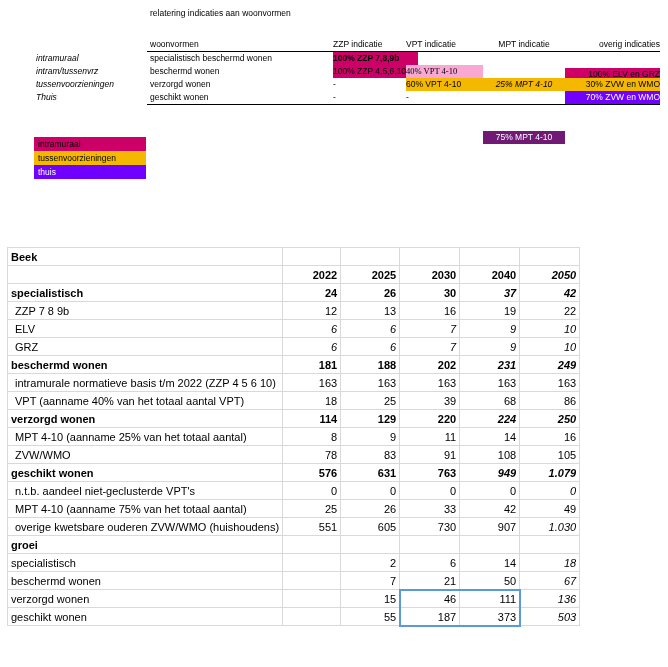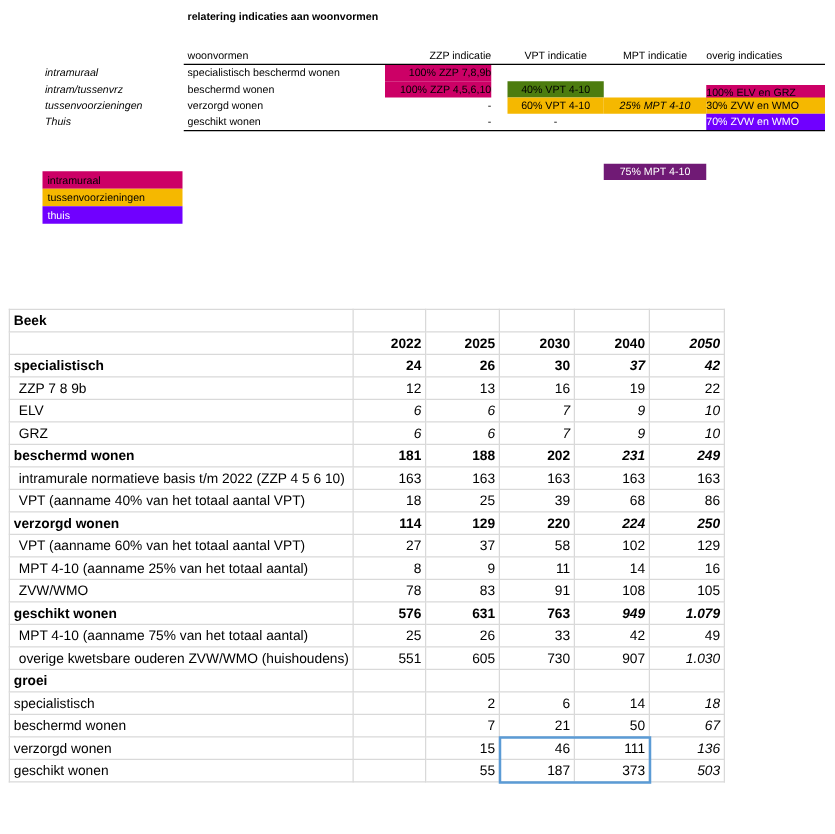--- a/index.html
+++ b/index.html
@@ -1,29 +1,29 @@
 <!DOCTYPE html>
 <html><head>
 <meta charset="utf-8">
 <style>
   html, body { margin:0; padding:0; background:#ffffff; }
   body { width:668px; height:667px; position:relative; overflow:hidden;
          font-family:"Liberation Sans", "DejaVu Sans", sans-serif; color:#000; }
   .abs { position:absolute; }
 
   
-  #rel-title { left:150px; top:8px; font-size:8.5px; font-weight:bold; }
+  #rel-title { left:150px; top:8px; font-size:8.5px; font-weight:normal; }
   .rel-row { position:absolute; left:0; width:568px; height:13px; line-height:13px; }
   .rel-cell { position:absolute; top:0; height:13px; white-space:nowrap; font-size:8.5px; }
   .rel-label { left:36px; font-style:italic; }
   .rel-wv { left:150px; }
-  .c-zzp { left:308px; width:85px; text-align:right; }
-  .c-vpt { left:406px; width:77px; text-align:center; }
+  .c-zzp { left:333px; width:85px; text-align:left; }
+  .c-vpt { left:406px; width:77px; text-align:left; }
   .c-mpt { left:483px; width:82px; text-align:center; }
-  .c-ovr { left:565px; width:95px; text-align:left; }
+  .c-ovr { left:565px; width:95px; text-align:right; }
   .hdr-line { position:absolute; height:1px; background:#000; }
 
   
   .legend { position:absolute; left:34px; width:112px; height:14px; line-height:14px;
             font-size:8.5px; padding-left:4px; box-sizing:border-box; }
 
   
   #grid { position:absolute; left:7px; top:247px; border-collapse:collapse;
           font-size:11px; table-layout:fixed;padding-left:40px; }
   #grid td { height:18px; padding:0 3px; border:1px solid #d9d9d9; white-space:nowrap;
@@ -45,30 +45,30 @@
       <span class="rel-cell rel-wv">woonvormen</span>
       <span class="rel-cell c-zzp">ZZP indicatie</span>
       <span class="rel-cell c-vpt">VPT indicatie</span>
       <span class="rel-cell c-mpt">MPT indicatie</span>
       <span class="rel-cell c-ovr">overig indicaties</span>
     </div>
     <div class="hdr-line" style="left: 147px; top: 51px; width: 513px;"></div>
     <div class="rel-row" style="top: 52px;">
       <span class="rel-cell rel-label">intramuraal</span>
       <span class="rel-cell rel-wv">specialistisch beschermd wonen</span>
-      <span class="rel-cell c-zzp" style="background: rgb(204, 0, 102);">100% ZZP 7,8,9b</span>
+      <span class="rel-cell c-zzp" style="background: rgb(204, 0, 102); font-weight: bold;">100% ZZP 7,8,9b</span>
       <span class="rel-cell c-vpt"></span>
       <span class="rel-cell c-mpt"></span>
       <span class="rel-cell c-ovr" style="background: rgb(204, 0, 102); margin-top: 16px;">100% ELV en GRZ</span>
     </div>
     <div class="rel-row" style="top: 65px;">
       <span class="rel-cell rel-label">intram/tussenvrz</span>
       <span class="rel-cell rel-wv">beschermd wonen</span>
       <span class="rel-cell c-zzp" style="background: rgb(204, 0, 102);">100% ZZP 4,5,6,10</span>
-      <span class="rel-cell c-vpt" style="background: #4d7c0f;">40% VPT 4-10</span>
+      <span class="rel-cell c-vpt" style="background: #f9a8d4; font-family: Liberation Serif, serif;">40% VPT 4-10</span>
       <span class="rel-cell c-mpt"></span>
       <span class="rel-cell c-ovr"></span>
     </div>
     <div class="rel-row" style="top: 78px;">
       <span class="rel-cell rel-label">tussenvoorzieningen</span>
       <span class="rel-cell rel-wv">verzorgd wonen</span>
       <span class="rel-cell c-zzp">-</span>
       <span class="rel-cell c-vpt" style="background: rgb(245, 184, 0);">60% VPT 4-10</span>
       <span class="rel-cell c-mpt" style="background: rgb(245, 184, 0); font-style: italic;">25% MPT 4-10</span>
       <span class="rel-cell c-ovr" style="background: rgb(245, 184, 0);">30% ZVW en WMO</span>
@@ -173,28 +173,20 @@
       </tr>
       <tr class="bold">
         <td>verzorgd wonen</td>
         <td class="num">114</td>
         <td class="num">129</td>
         <td class="num">220</td>
         <td class="num it">224</td>
         <td class="num it">250</td>
       </tr>
       <tr class="indent">
-        <td>VPT (aanname 60% van het totaal aantal VPT)</td>
-        <td class="num">27</td>
-        <td class="num">37</td>
-        <td class="num">58</td>
-        <td class="num">102</td>
-        <td class="num">129</td>
-      </tr>
-      <tr class="indent">
         <td>MPT 4-10 (aanname 25% van het totaal aantal)</td>
         <td class="num">8</td>
         <td class="num">9</td>
         <td class="num">11</td>
         <td class="num">14</td>
         <td class="num">16</td>
       </tr>
       <tr class="indent">
         <td>ZVW/WMO</td>
         <td class="num">78</td>
@@ -205,20 +197,28 @@
       </tr>
       <tr class="bold">
         <td>geschikt wonen</td>
         <td class="num">576</td>
         <td class="num">631</td>
         <td class="num">763</td>
         <td class="num it">949</td>
         <td class="num it">1.079</td>
       </tr>
       <tr class="indent">
+        <td>n.t.b. aandeel niet-geclusterde VPT's</td>
+        <td class="num">0</td>
+        <td class="num">0</td>
+        <td class="num">0</td>
+        <td class="num">0</td>
+        <td class="num it">0</td>
+      </tr>
+      <tr class="indent">
         <td>MPT 4-10 (aanname 75% van het totaal aantal)</td>
         <td class="num">25</td>
         <td class="num">26</td>
         <td class="num">33</td>
         <td class="num">42</td>
         <td class="num">49</td>
       </tr>
       <tr class="indent">
         <td>overige kwetsbare ouderen ZVW/WMO (huishoudens)</td>
         <td class="num">551</td>

